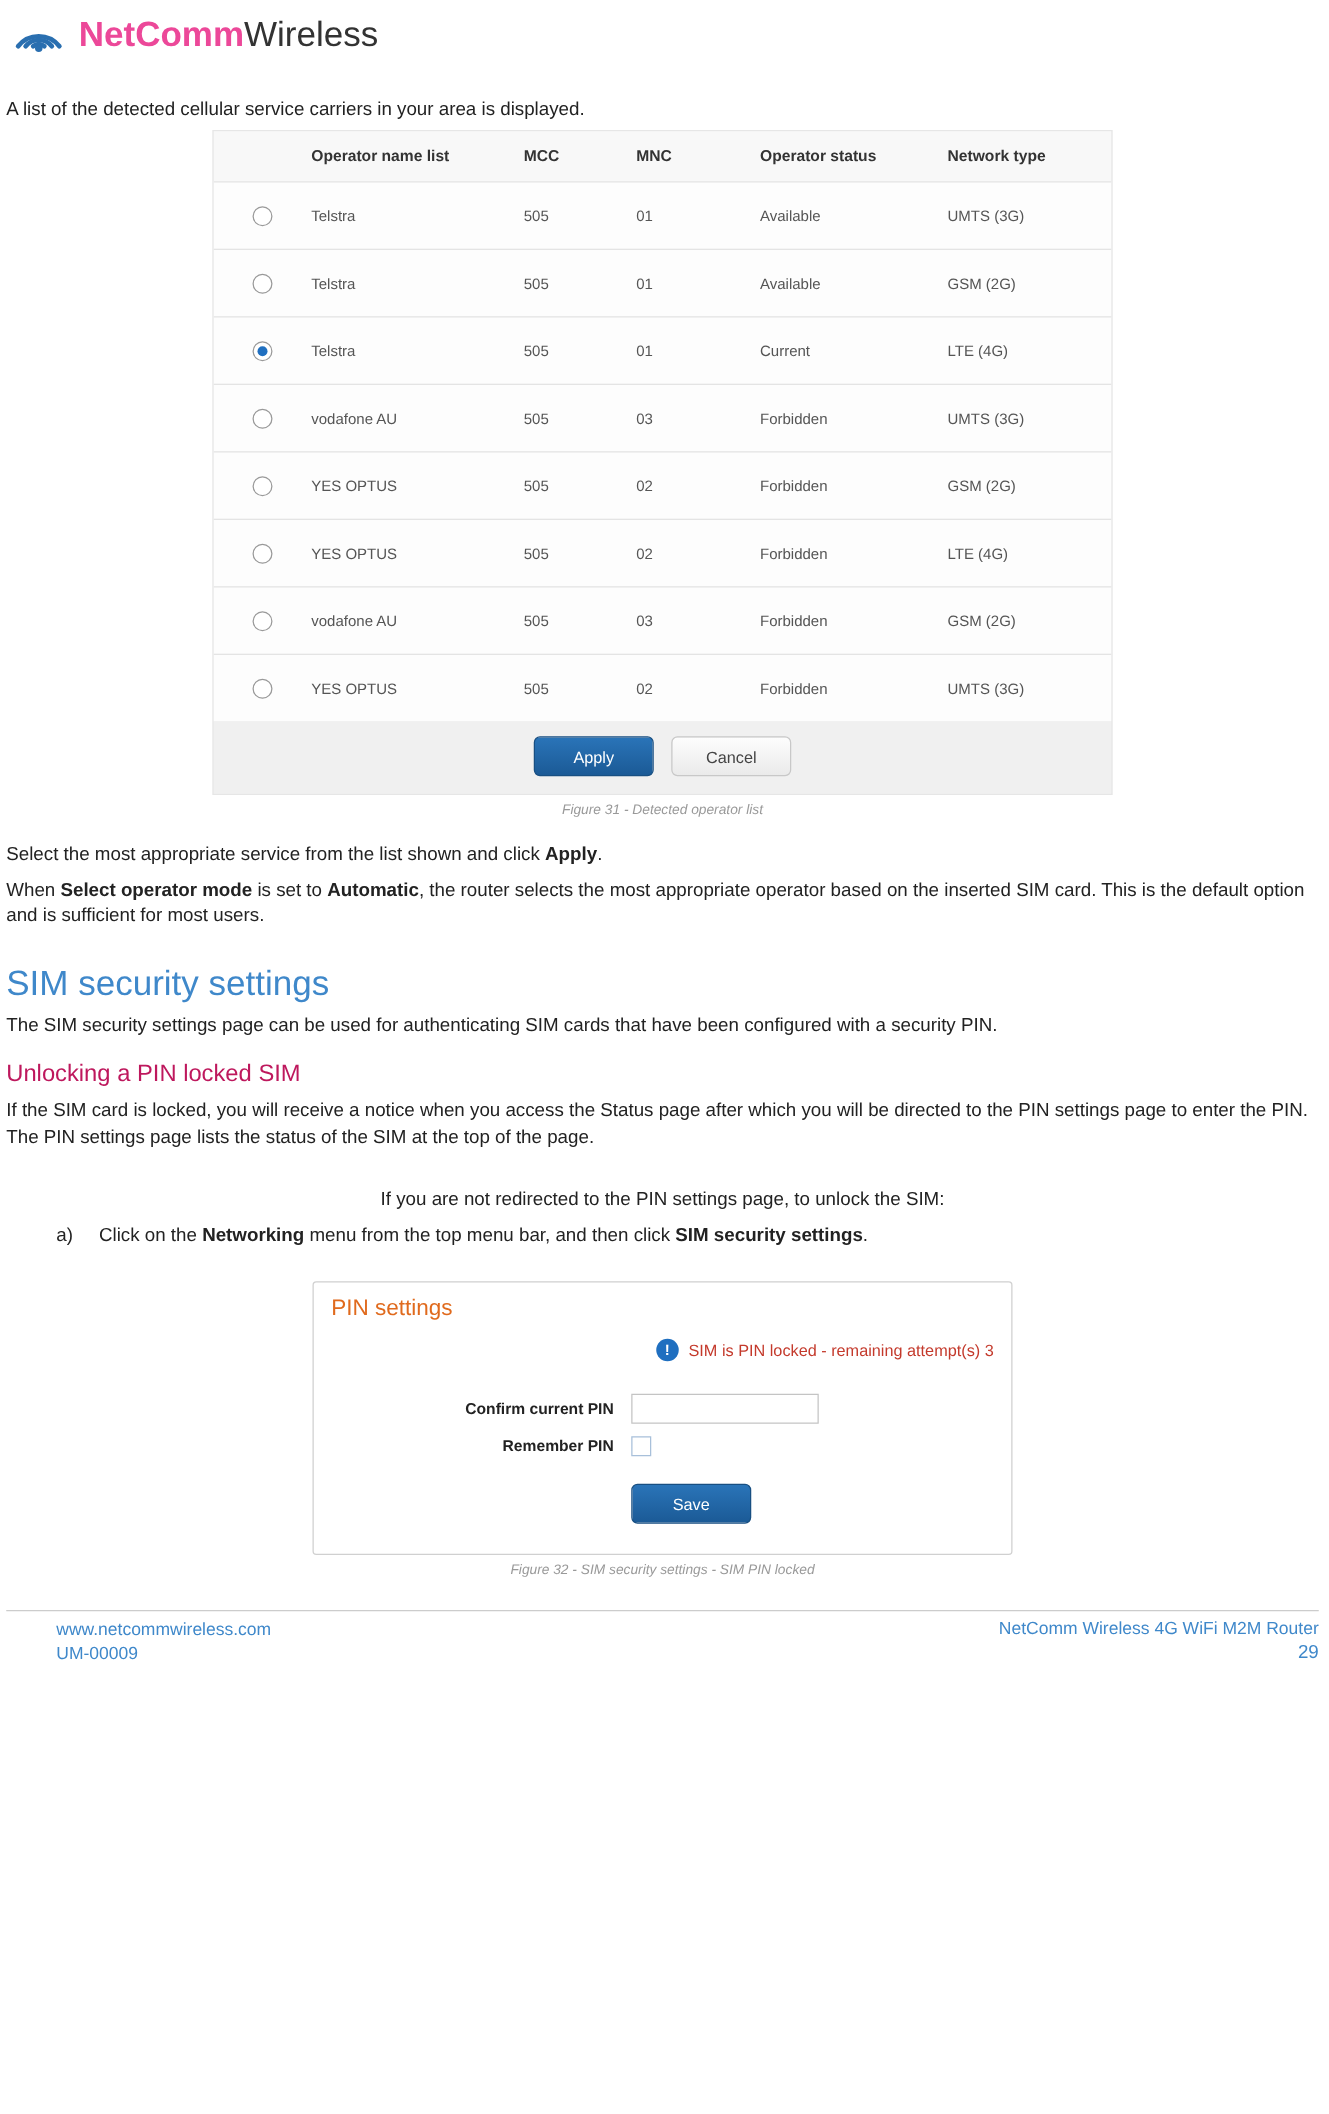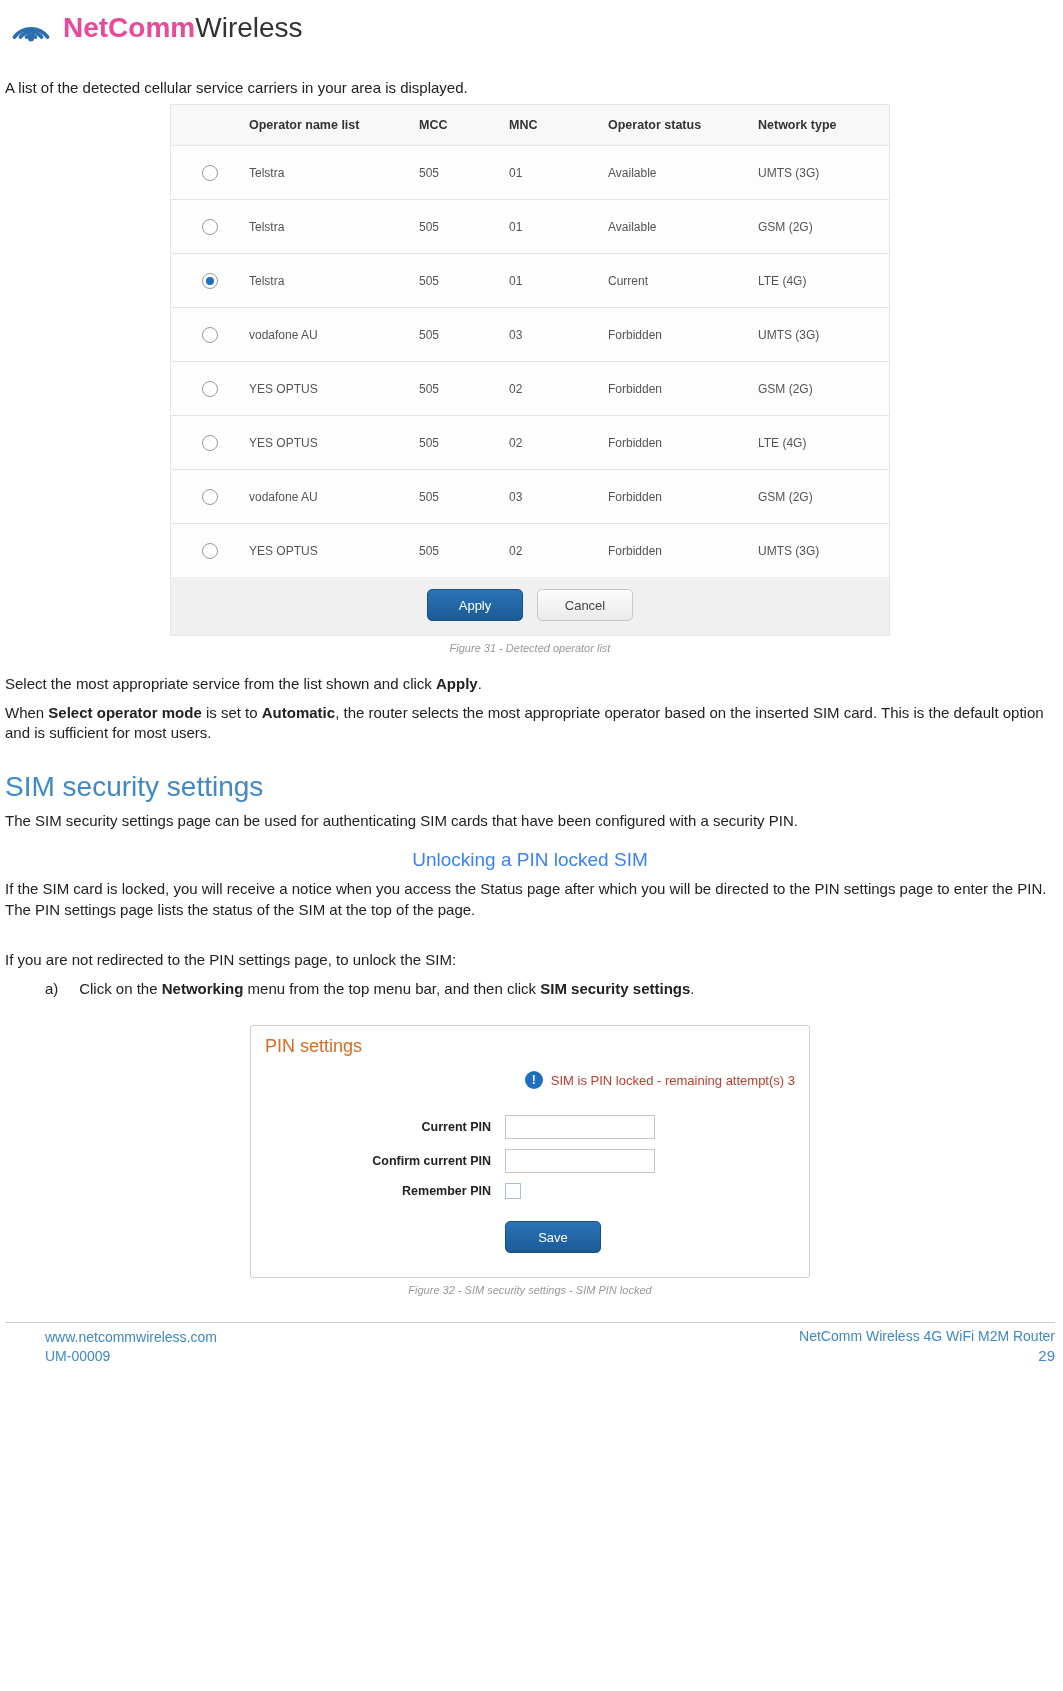--- a/index.html
+++ b/index.html
@@ -37,21 +37,21 @@
   .radio { width: 16px; height: 16px; border-radius: 50%; border: 1px solid #999; background: #fff; position: relative; display:inline-block; }
   .radio.selected::after { content:""; position:absolute; top:3px; left:3px; width:8px; height:8px; border-radius:50%; background:#1f6fc0; }
   .btnbar { display:flex; justify-content:center; gap:14px; padding: 12px 0 14px 0; background:#f0f0f0; }
   .btn { min-width: 96px; height: 32px; border-radius: 5px; font-size: 13px; display:flex; align-items:center; justify-content:center; cursor:pointer; }
   .btn-primary { background: linear-gradient(#2a74b8, #1b5a96); color:#fff; border:1px solid #184f82; }
   .btn-secondary { background: linear-gradient(#fdfdfd, #eaeaea); color:#444; border:1px solid #c8c8c8; }
   .figcap { text-align:center; font-style: italic; font-size: 11px; color: #999; margin: 6px 0 20px 0; }
 
   
   h2.sim-h { font-size: 28px; font-weight: 300; color: #3f88ca; margin: 28px 0 6px 0; }
-  h3.sub-h { font-size: 19px; font-weight: 300; color: #3b82f6; margin: 18px 0 2px 0; text-align: center; }
+  h3.sub-h { font-size: 19px; font-weight: 300; color: #be185d; margin: 18px 0 2px 0; }
 
   
   .step { margin: 10px 0 10px 40px; font-size: 15px; }
   .step-label { display:inline-block; width: 30px; }
 
   
   .shot2 { width: 560px; margin: 28px auto 0 auto; background:#fff; border:1px solid #d0d0d0; padding: 10px 14px 24px 14px; border-radius:3px; }
   .pin-title { color:#e06a1d; font-family: "Segoe UI", Arial, sans-serif; font-size: 18px; font-weight: 400; margin-bottom: 6px; }
   .pin-alert { display:flex; align-items:center; gap:8px; justify-content:flex-end; margin: 14px 0 26px 0; }
   .alert-icon { width:18px; height:18px; border-radius:50%; background:#1f6fc0; color:#fff; font-size:12px; font-weight:700; display:flex; align-items:center; justify-content:center; }
@@ -197,38 +197,34 @@
   <p class="body-text">
     <span>When </span><b>Select operator mode</b><span> is set to </span><b>Automatic</b><span>, the router selects the most appropriate operator based on the inserted SIM card. This is the default option and is sufficient for most users.</span>
   </p>
 
   <h2 class="sim-h">SIM security settings</h2>
   <p class="body-text">The SIM security settings page can be used for authenticating SIM cards that have been configured with a security PIN.</p>
 
   <h3 class="sub-h">Unlocking a PIN locked SIM</h3>
   <p class="body-text">If the SIM card is locked, you will receive a notice when you access the Status page after which you will be directed to the PIN settings page to enter the PIN. The PIN settings page lists the status of the SIM at the top of the page.</p>
 
-  <p class="body-text" style="margin-top:30px;">If you are not redirected to the PIN settings page, to unlock the SIM:</p>
+  <p class="body-text" style="margin-top:30px;text-align:center;">If you are not redirected to the PIN settings page, to unlock the SIM:</p>
 
   <div class="step">
     <span class="step-label">a)</span>
     <span>Click on the </span><b>Networking</b><span> menu from the top menu bar, and then click </span><b>SIM security settings</b><span>.</span>
   </div>
 
   <div class="shot2">
     <div class="pin-title">PIN settings</div>
     <div class="pin-alert">
       <span class="alert-icon">!</span>
       <span class="alert-text">SIM is PIN locked - remaining attempt(s) 3</span>
     </div>
     <div class="form-row">
-      <div class="form-label">Current PIN</div>
-      <div class="form-input"></div>
-    </div>
-    <div class="form-row">
       <div class="form-label">Confirm current PIN</div>
       <div class="form-input"></div>
     </div>
     <div class="form-row">
       <div class="form-label">Remember PIN</div>
       <div class="form-check"></div>
     </div>
     <div class="btn btn-primary pin-save">Save</div>
   </div>
   <div class="figcap">Figure 32 - SIM security settings - SIM PIN locked</div>

